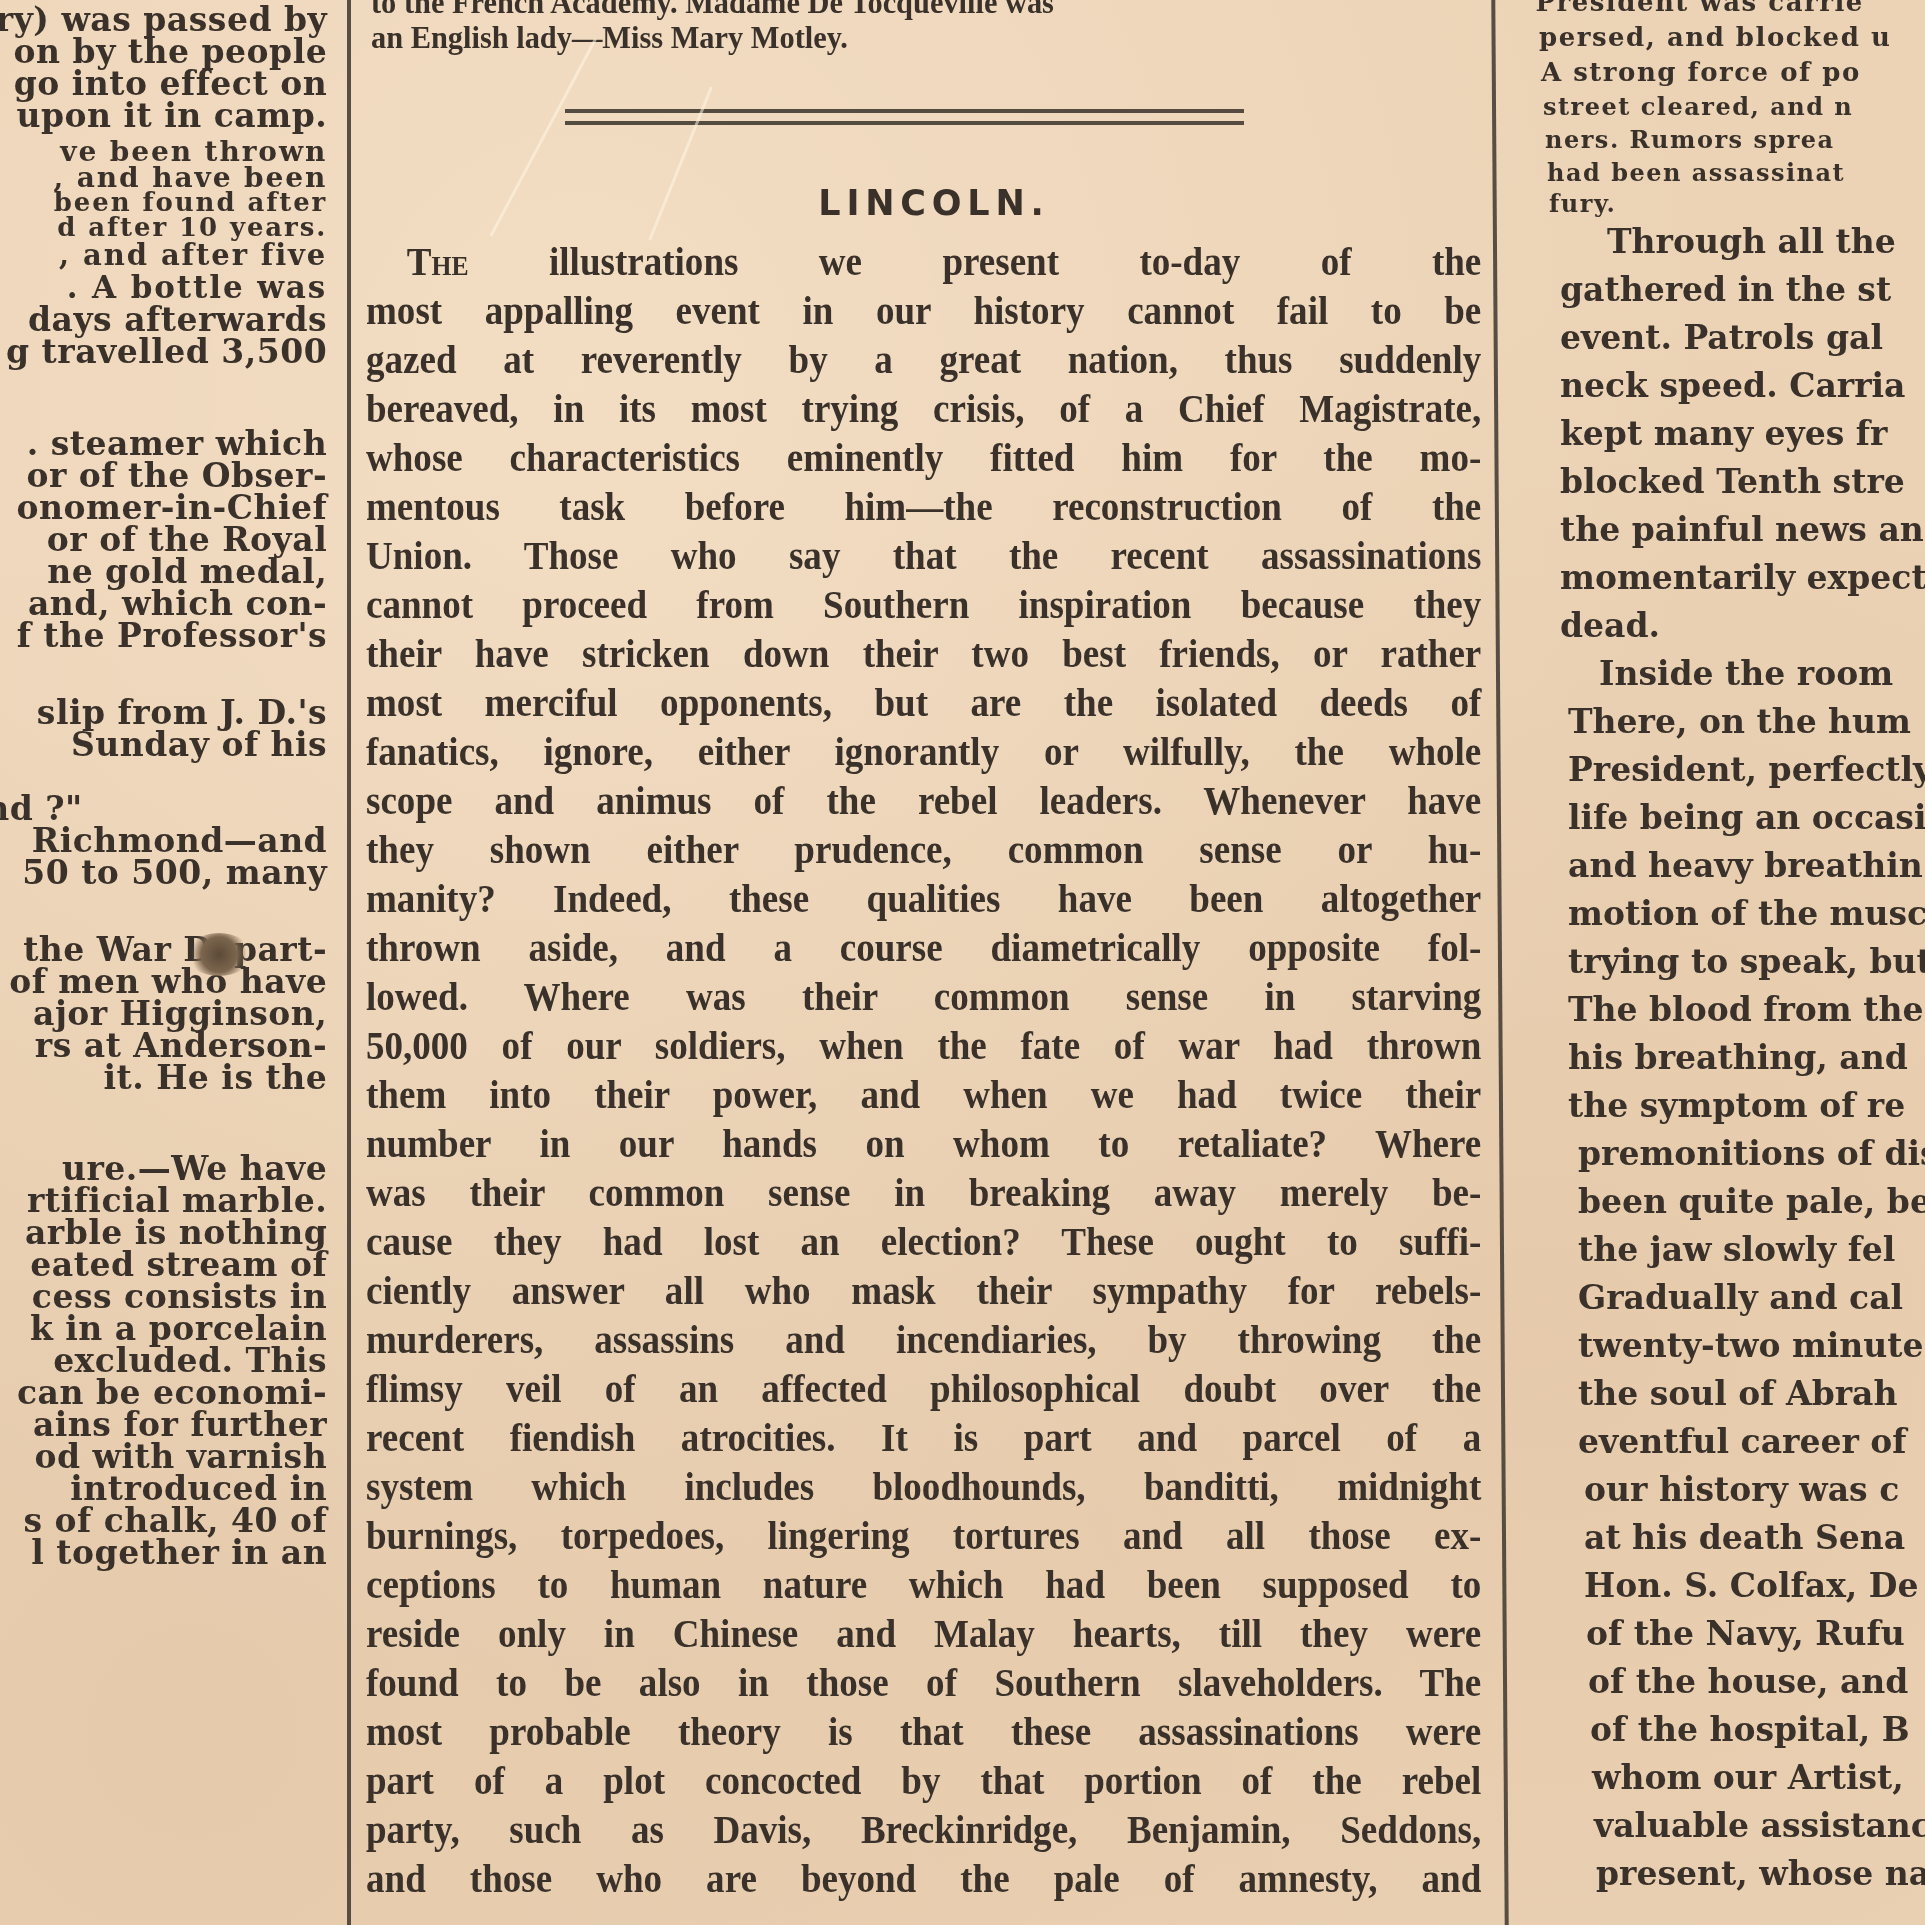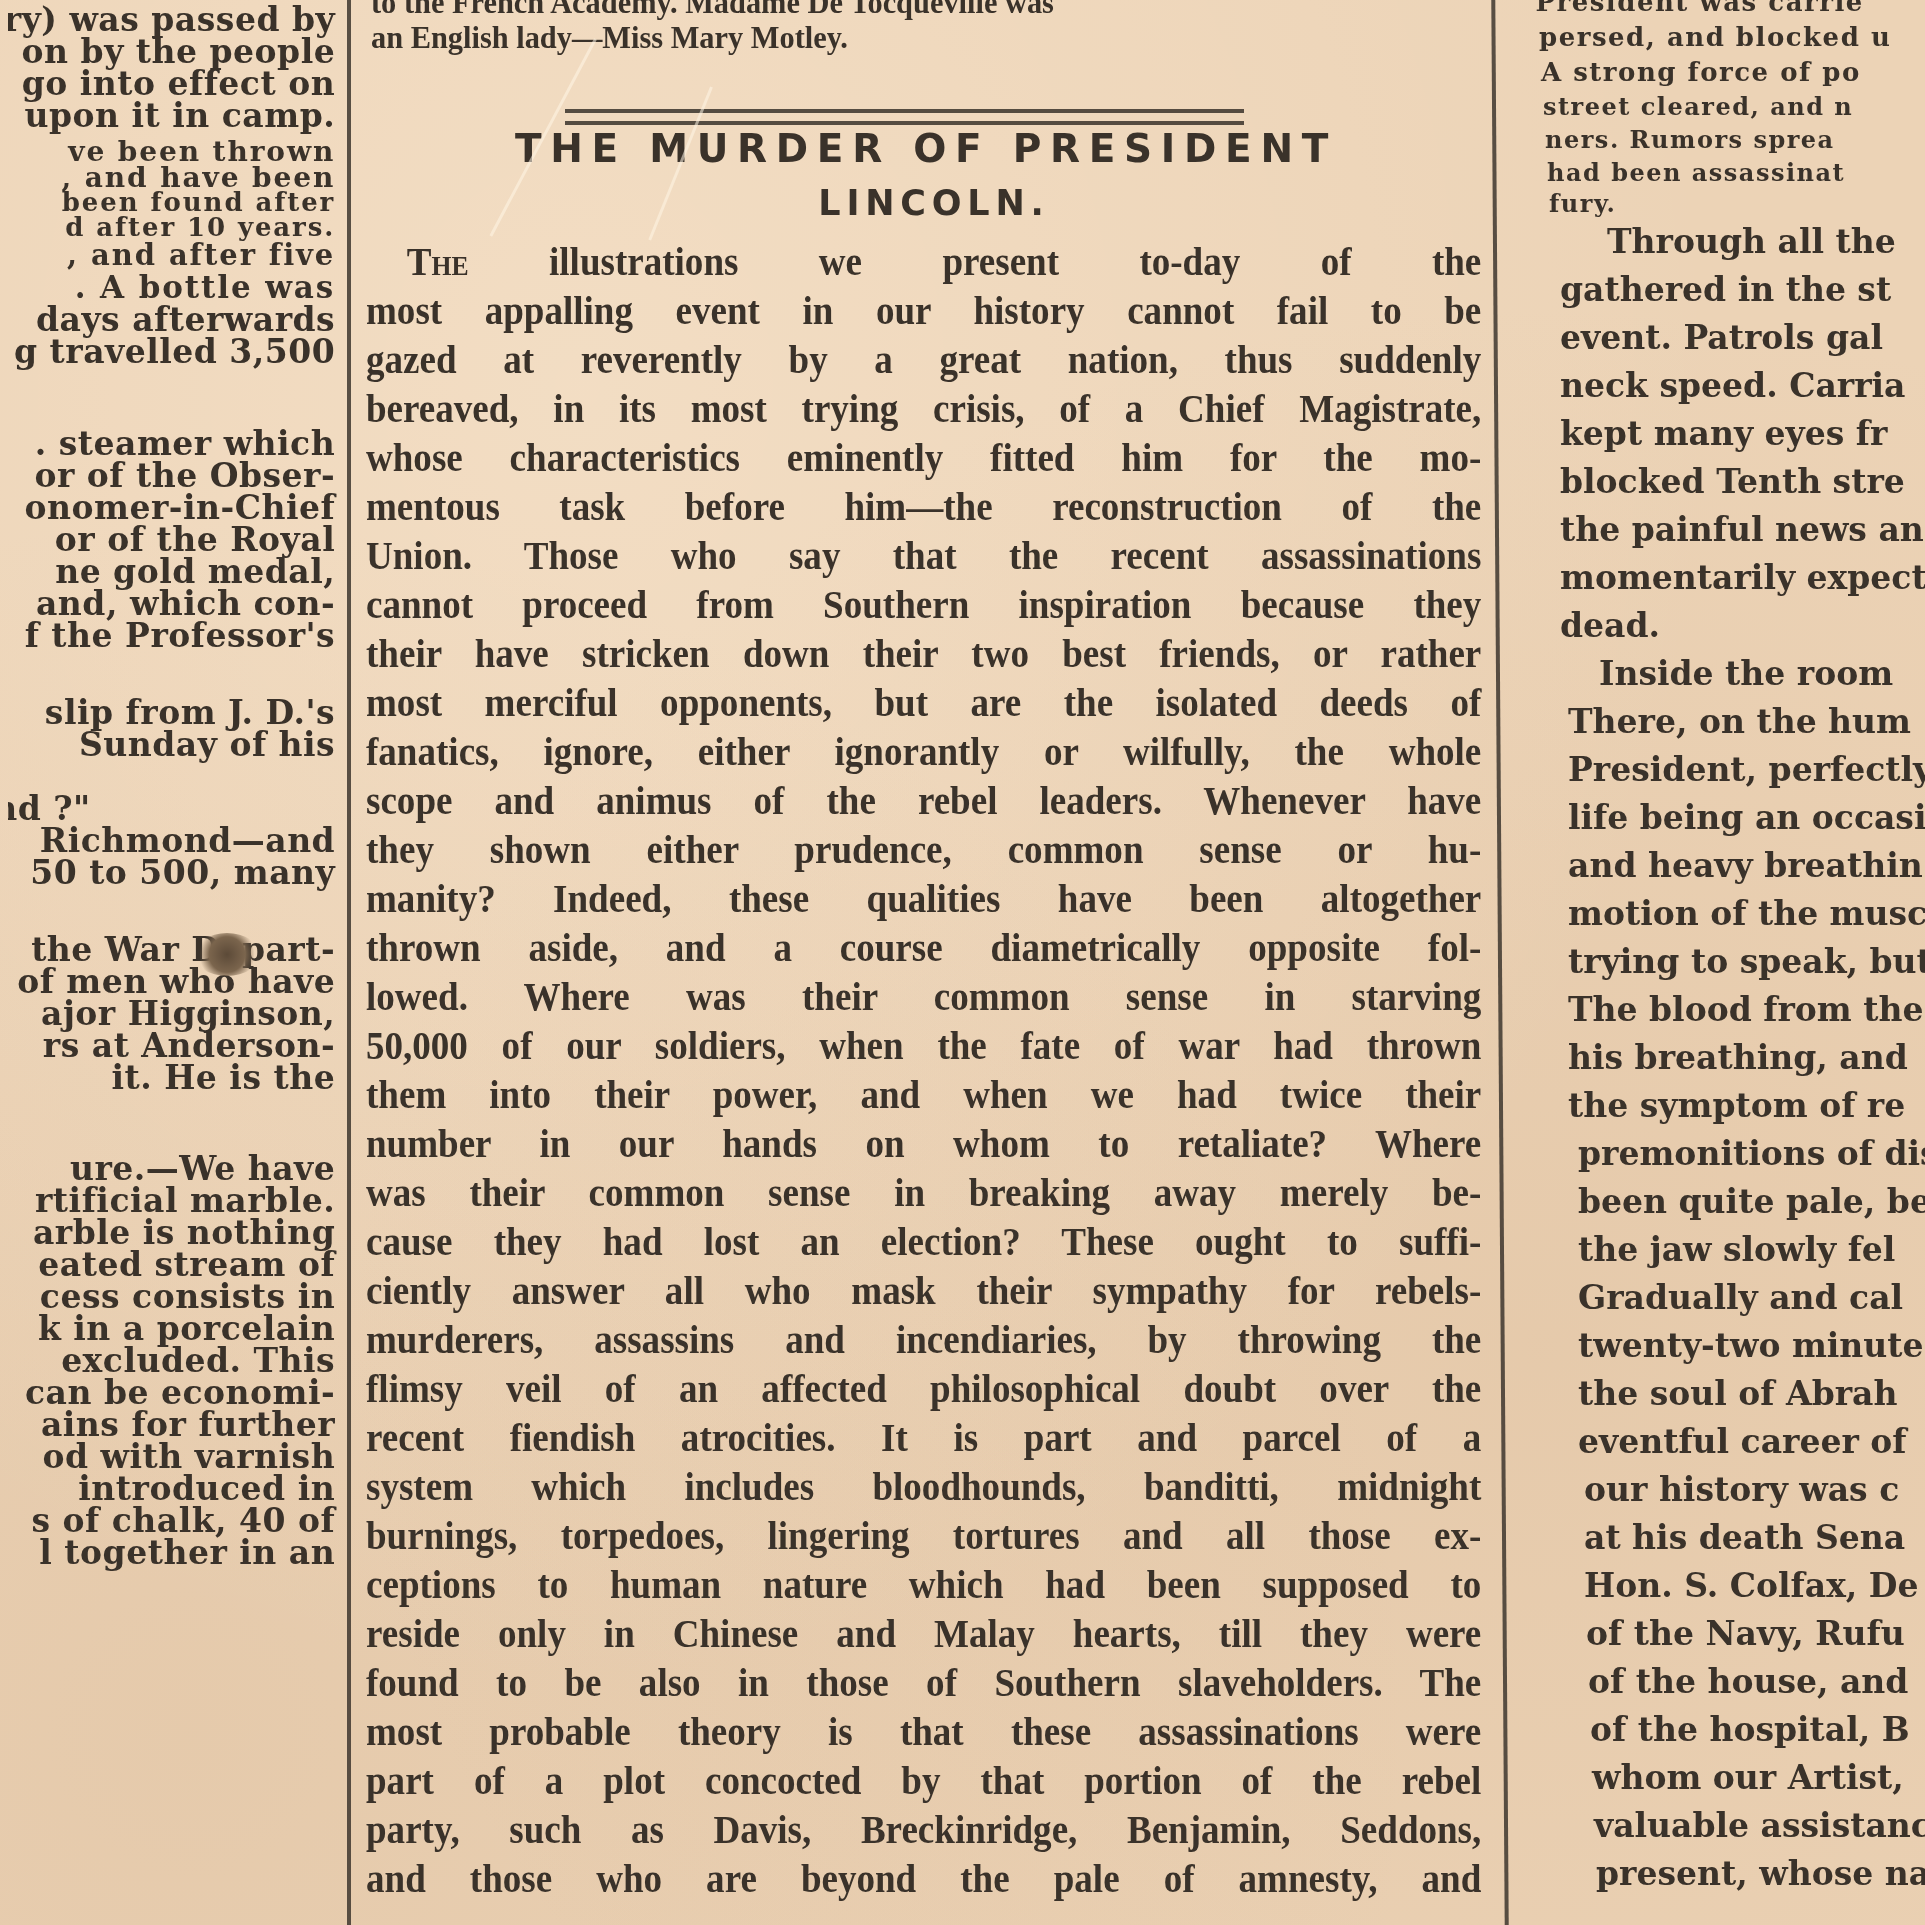--- a/index.html
+++ b/index.html
@@ -8,21 +8,21 @@
     background:#ecd3b6;
     background-image:
       radial-gradient(ellipse at 30% 20%, rgba(255,240,220,.35), transparent 60%),
       radial-gradient(ellipse at 80% 70%, rgba(200,160,120,.18), transparent 55%),
       radial-gradient(ellipse at 10% 90%, rgba(190,150,110,.15), transparent 50%);
     font-family:"DejaVu Serif","Liberation Serif",serif;
     color:#3a322a;
   }
   .page{position:absolute;inset:0;}
   .col{position:absolute;top:0;bottom:0;overflow:hidden;}
-  .col-left{left:8px;width:335px;}
+  .col-left{left:0;width:335px;}
   .col-center{left:361px;width:1130px;}
   .col-right{left:1516px;width:427px;}
   .rule{position:absolute;top:0;bottom:0;width:3.9px;background:#3d362e;opacity:.85;}
   .rule-left{left:347px;}
   .rule-right{left:1498px;transform:skewX(.4deg);}
 
   .line{white-space:nowrap;display:block;}
 
   
   .left-lines{position:absolute;right:7.8px;top:0;text-align:right;}
@@ -115,21 +115,20 @@
 
   <div class="col col-center">
     <div class="prev-tail">
       <span class="line">to the French Academy. Madame De Tocqueville was</span>
       <span class="line">an English lady—Miss Mary Motley.</span>
     </div>
 
     <div class="double-rule" style="top:109px;"></div>
     <div class="double-rule" style="top:121px;"></div>
 
-    <h1 class="headline" style="top:126px;margin:0;">THE MURDER OF PRESIDENT</h1>
     <h1 class="headline" style="top:175px;margin:8px;letter-spacing:5.8px;font-size:35px;">LINCOLN.</h1>
 
     <div class="body-lines">
       <span class="line first"><span class="sc">The</span><span> illustrations we present to-day of the</span></span>
       <span class="line">most appalling event in our history cannot fail to be</span>
       <span class="line">gazed at reverently by a great nation, thus suddenly</span>
       <span class="line">bereaved, in its most trying crisis, of a Chief Magistrate,</span>
       <span class="line">whose characteristics eminently fitted him for the mo-</span>
       <span class="line">mentous task before him—the reconstruction of the</span>
       <span class="line">Union. Those who say that the recent assassinations</span>

